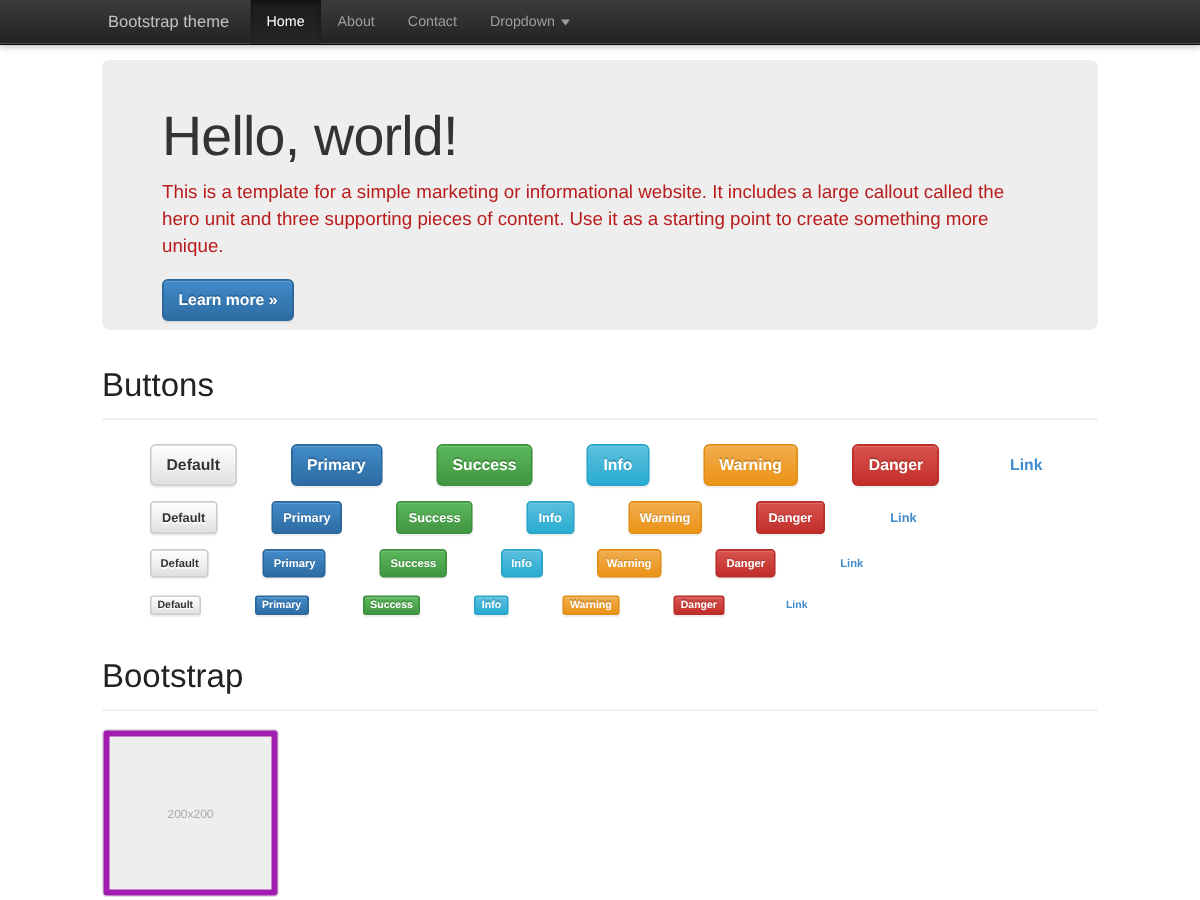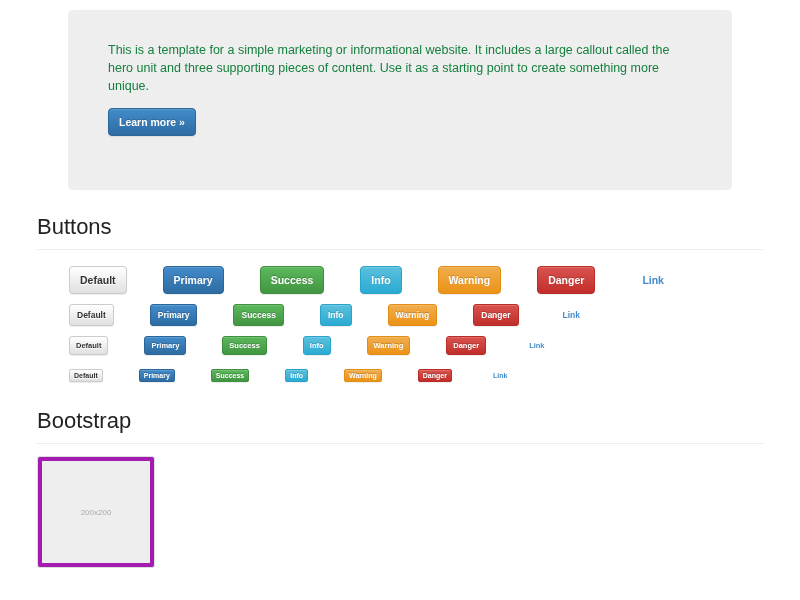--- a/index.html
+++ b/index.html
@@ -63,21 +63,21 @@
     font-size: 37px;
     font-weight: 500;
     color: #333;
     letter-spacing: -0.5px;
     line-height: 1.1;
     margin-bottom: 7px;
   }
   .jumbotron p {
     font-size: 12.5px;
     font-weight: normal;
-    color: #15803d;
+    color: #b91c1c;
     line-height: 18px;
     max-width: 600px;
   }
   .btn {
     display: inline-block;
     font-weight: bold;
     text-align: center;
     border: 1px solid transparent;
     cursor: pointer;
     vertical-align: middle;
@@ -94,21 +94,21 @@
   .btn-link {
     background: none !important;
     border-color: transparent !important;
     box-shadow: none;
     text-shadow: none;
     font-weight: bold;
   }
   .hero-cta { margin-top: 13px; }
 
   
-  .container { padding: 0 37px; }
+  .container { padding: 0 68px; }
   .page-header {
     font-size: 22px;
     font-weight: 500;
     color: #222;
     padding-bottom: 9px;
     border-bottom: 1px solid #eee;
   }
   .page-header.first { margin-top: 24px; }
   .page-header.second { margin-top: 25px; }
   .btn-rows { margin-top: 16px; }
@@ -134,22 +134,32 @@
     justify-content: center;
     color: #aaa;
     font-size: 8px;
   }
 </style>
 </head>
 <body>
 
 <div class="page">
 
+  <nav class="navbar">
+    <a class="navbar-brand" href="#">Bootstrap theme</a>
+    <div class="navbar-nav" id="nav-items">
+        <a href="#" class="nav-link active">Home</a>
+        <a href="#" class="nav-link">About</a>
+        <a href="#" class="nav-link">Contact</a>
+        <a href="#" class="nav-link">Dropdown<span class="caret"></span></a>
+      </div>
+  </nav>
 
   <section class="jumbotron">
+    <h1>Hello, world!</h1>
     <p>This is a template for a simple marketing or informational website. It includes a large callout called the hero unit and three supporting pieces of content. Use it as a starting point to create something more unique.</p>
     <button class="btn btn-lg btn-colored hero-cta" id="hero-cta" style="color: rgb(255, 255, 255); background-color: rgb(45, 108, 162); background-image: linear-gradient(rgb(66, 139, 202) 0%, rgb(45, 108, 162) 100%); border-color: rgb(43, 102, 154);">Learn more »</button>
   </section>
 
   <div class="container">
     <h1 class="page-header first">Buttons</h1>
     <div class="btn-rows" id="button-rows">
         <div class="btn-row"><button class="btn btn-lg btn-default-variant" style="color: rgb(51, 51, 51); background-color: rgb(224, 224, 224); background-image: linear-gradient(rgb(255, 255, 255) 0%, rgb(224, 224, 224) 100%); border-color: rgb(204, 204, 204);">Default</button><button class="btn btn-lg btn-colored" style="color: rgb(255, 255, 255); background-color: rgb(45, 108, 162); background-image: linear-gradient(rgb(66, 139, 202) 0%, rgb(45, 108, 162) 100%); border-color: rgb(43, 102, 154);">Primary</button><button class="btn btn-lg btn-colored" style="color: rgb(255, 255, 255); background-color: rgb(65, 150, 65); background-image: linear-gradient(rgb(92, 184, 92) 0%, rgb(65, 150, 65) 100%); border-color: rgb(62, 143, 62);">Success</button><button class="btn btn-lg btn-colored" style="color: rgb(255, 255, 255); background-color: rgb(42, 171, 210); background-image: linear-gradient(rgb(91, 192, 222) 0%, rgb(42, 171, 210) 100%); border-color: rgb(40, 164, 201);">Info</button><button class="btn btn-lg btn-colored" style="color: rgb(255, 255, 255); background-color: rgb(235, 147, 22); background-image: linear-gradient(rgb(240, 173, 78) 0%, rgb(235, 147, 22) 100%); border-color: rgb(227, 141, 19);">Warning</button><button class="btn btn-lg btn-colored" style="color: rgb(255, 255, 255); background-color: rgb(193, 46, 42); background-image: linear-gradient(rgb(217, 83, 79) 0%, rgb(193, 46, 42) 100%); border-color: rgb(185, 44, 40);">Danger</button><button class="btn btn-lg btn-link" style="color: rgb(66, 139, 202);">Link</button></div>
         <div class="btn-row"><button class="btn btn-md btn-default-variant" style="color: rgb(51, 51, 51); background-color: rgb(224, 224, 224); background-image: linear-gradient(rgb(255, 255, 255) 0%, rgb(224, 224, 224) 100%); border-color: rgb(204, 204, 204);">Default</button><button class="btn btn-md btn-colored" style="color: rgb(255, 255, 255); background-color: rgb(45, 108, 162); background-image: linear-gradient(rgb(66, 139, 202) 0%, rgb(45, 108, 162) 100%); border-color: rgb(43, 102, 154);">Primary</button><button class="btn btn-md btn-colored" style="color: rgb(255, 255, 255); background-color: rgb(65, 150, 65); background-image: linear-gradient(rgb(92, 184, 92) 0%, rgb(65, 150, 65) 100%); border-color: rgb(62, 143, 62);">Success</button><button class="btn btn-md btn-colored" style="color: rgb(255, 255, 255); background-color: rgb(42, 171, 210); background-image: linear-gradient(rgb(91, 192, 222) 0%, rgb(42, 171, 210) 100%); border-color: rgb(40, 164, 201);">Info</button><button class="btn btn-md btn-colored" style="color: rgb(255, 255, 255); background-color: rgb(235, 147, 22); background-image: linear-gradient(rgb(240, 173, 78) 0%, rgb(235, 147, 22) 100%); border-color: rgb(227, 141, 19);">Warning</button><button class="btn btn-md btn-colored" style="color: rgb(255, 255, 255); background-color: rgb(193, 46, 42); background-image: linear-gradient(rgb(217, 83, 79) 0%, rgb(193, 46, 42) 100%); border-color: rgb(185, 44, 40);">Danger</button><button class="btn btn-md btn-link" style="color: rgb(66, 139, 202);">Link</button></div>
         <div class="btn-row"><button class="btn btn-sm btn-default-variant" style="color: rgb(51, 51, 51); background-color: rgb(224, 224, 224); background-image: linear-gradient(rgb(255, 255, 255) 0%, rgb(224, 224, 224) 100%); border-color: rgb(204, 204, 204);">Default</button><button class="btn btn-sm btn-colored" style="color: rgb(255, 255, 255); background-color: rgb(45, 108, 162); background-image: linear-gradient(rgb(66, 139, 202) 0%, rgb(45, 108, 162) 100%); border-color: rgb(43, 102, 154);">Primary</button><button class="btn btn-sm btn-colored" style="color: rgb(255, 255, 255); background-color: rgb(65, 150, 65); background-image: linear-gradient(rgb(92, 184, 92) 0%, rgb(65, 150, 65) 100%); border-color: rgb(62, 143, 62);">Success</button><button class="btn btn-sm btn-colored" style="color: rgb(255, 255, 255); background-color: rgb(42, 171, 210); background-image: linear-gradient(rgb(91, 192, 222) 0%, rgb(42, 171, 210) 100%); border-color: rgb(40, 164, 201);">Info</button><button class="btn btn-sm btn-colored" style="color: rgb(255, 255, 255); background-color: rgb(235, 147, 22); background-image: linear-gradient(rgb(240, 173, 78) 0%, rgb(235, 147, 22) 100%); border-color: rgb(227, 141, 19);">Warning</button><button class="btn btn-sm btn-colored" style="color: rgb(255, 255, 255); background-color: rgb(193, 46, 42); background-image: linear-gradient(rgb(217, 83, 79) 0%, rgb(193, 46, 42) 100%); border-color: rgb(185, 44, 40);">Danger</button><button class="btn btn-sm btn-link" style="color: rgb(66, 139, 202);">Link</button></div>

